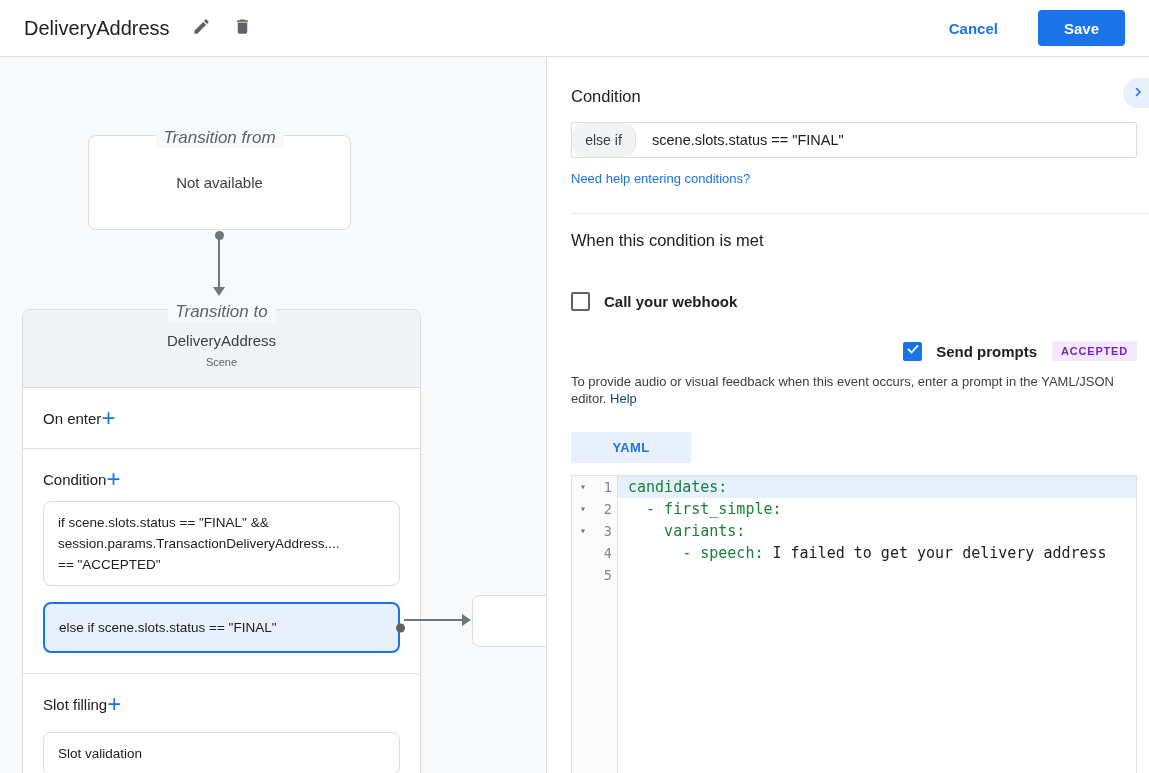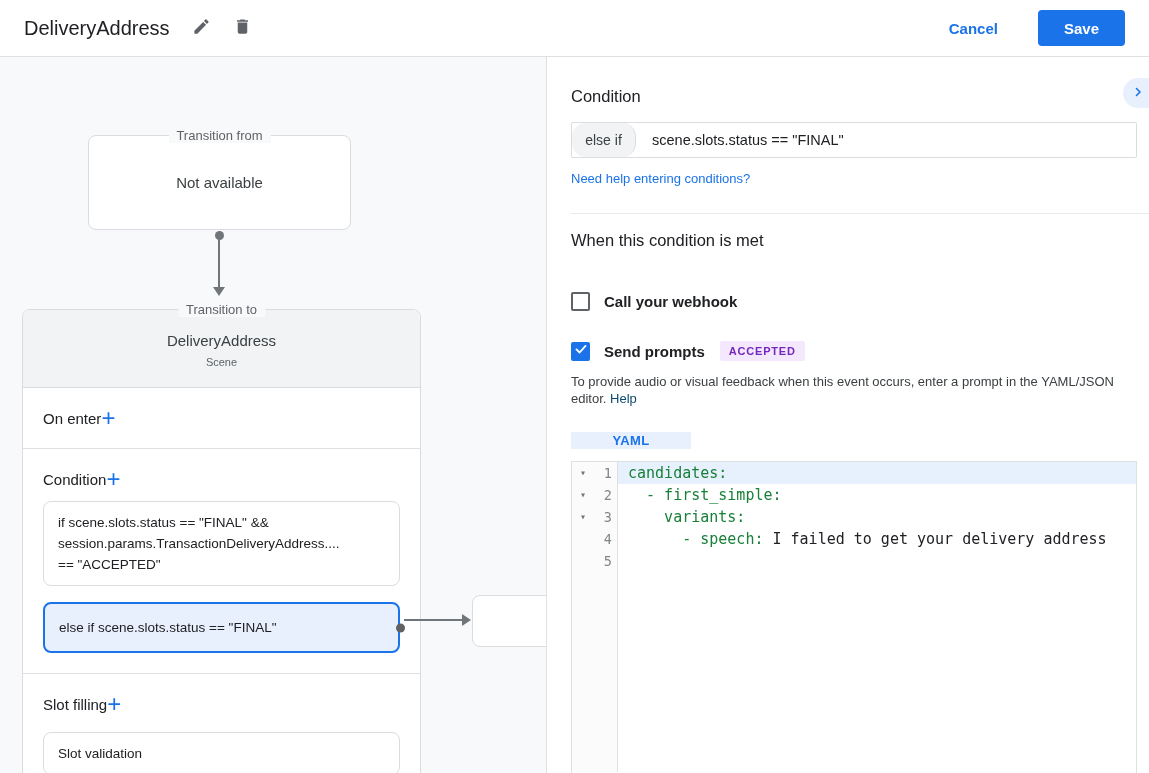--- a/index.html
+++ b/index.html
@@ -19,21 +19,21 @@
     font-size:15px; font-weight:bold; padding:0 26px; height:36px; cursor:pointer;
     font-family:inherit; }
 
   
   .body { display:flex; height:716px; }
 
   
   .canvas { position:relative; width:547px; background:#f8f9fa;
     border-right:1px solid #e0e0e0; overflow:hidden; flex:none; }
   .node-label { position:absolute; top:-8px; left:50%; transform:translateX(-50%);
-    background:#f8f9fa; padding:0 8px; font-size:13px; color:#5f6368; white-space:nowrap; }
+    background:#f8f9fa; padding:0 8px; font-size:17px; color:#5f6368; white-space:nowrap;font-style:italic; }
   .from-box { position:absolute; left:88px; top:78px; width:263px; height:95px;
     background:#fff; border:1px solid #dadce0; border-radius:8px;
     display:flex; align-items:center; justify-content:center; }
   .from-box .content { font-size:15px; color:#3c4043; }
 
   .v-dot { position:absolute; left:215px; top:174px; width:9px; height:9px;
     border-radius:50%; background:#70757a; }
   .v-line { position:absolute; left:218px; top:180px; width:2px; height:52px; background:#70757a; }
   .v-arrow { position:absolute; left:213px; top:230px; width:0; height:0;
     border-left:6px solid transparent; border-right:6px solid transparent;
@@ -87,34 +87,34 @@
     display:flex; align-items:center; justify-content:center; font-size:14px; color:#3c4043;border-radius:14px; }
   .cond-input { flex:1; border:none; outline:none; font-size:14.5px; color:#202124;
     padding:0 16px; font-family:inherit; background:transparent; }
   .help-link { display:inline-block; margin-top:13px; font-size:13px; color:#1a73e8;
     text-decoration:none; cursor:pointer; }
   .divider { border:none; border-top:1px solid #e8eaed; margin-top:26px; margin-right:-12px; }
 
   .section-title { margin-top:17px; font-size:16.5px; color:#202124; }
   .check-row { display:flex; align-items:center; }
   .check-row.webhook { margin-top:42px; }
-  .check-row.prompts { margin-top:30px; }
+  .check-row.prompts { margin-top:30px;justify-content:flex-end; }
   .checkbox { width:19px; height:19px; border:2px solid #5f6368; border-radius:2px;
     background:#fff; cursor:pointer; flex:none; }
   .checkbox.checked { border-color:#1a73e8; background:#1a73e8;
     display:flex; align-items:center; justify-content:center; }
   .check-label { margin-left:14px; font-size:15px; font-weight:bold; color:#202124; }
   .lang-badge { margin-left:15px; background:#f3e8fd; color:#7627bb; font-size:11px;
     font-weight:bold; letter-spacing:0.8px; padding:4px 9px; border-radius:2px; }
 
   .desc { margin-top:12px; font-size:13px; color:#3c4043; line-height:17px; max-width:572px; }
   .desc a { color:#0c4a6e; text-decoration:none; cursor:pointer;margin-top:42px; }
 
   .tabs { margin-top:25px; display:flex; }
-  .tab { width:120px; height:17px; display:flex; align-items:center; justify-content:center;
+  .tab { width:120px; height:31px; display:flex; align-items:center; justify-content:center;
     font-size:13px; font-weight:bold; letter-spacing:0.3px; color:#5f6368;
     background:none; border:none; cursor:pointer; font-family:inherit; }
   .tab.active { background:#e8f0fe; color:#1a73e8; }
 
   .editor { margin-top:12px; border:1px solid #e0e0e0; height:330px; background:#fff;
     font-family:"DejaVu Sans Mono", monospace; font-size:15px; overflow:hidden; cursor:text; }
   .code-line { display:flex; height:22px; line-height:22px; }
   .gut-fold { width:22px; flex:none; text-align:center; font-size:10px; color:#757575;
     background:#fbfbfb; cursor:pointer; }
   .gut-num { width:24px; flex:none; text-align:right; padding-right:5px; font-size:13.5px;

